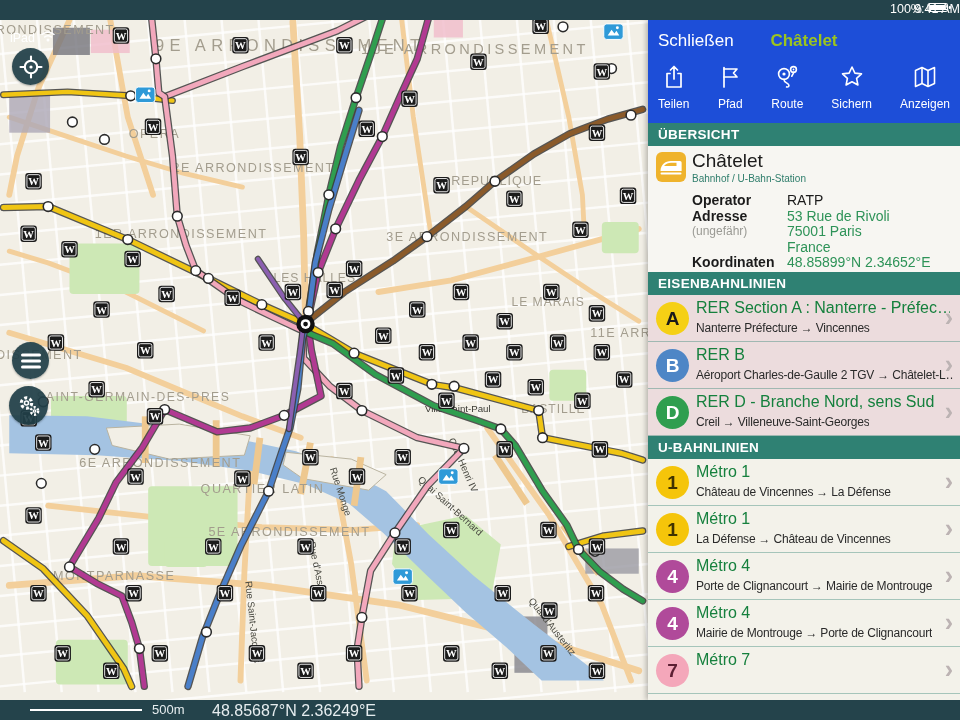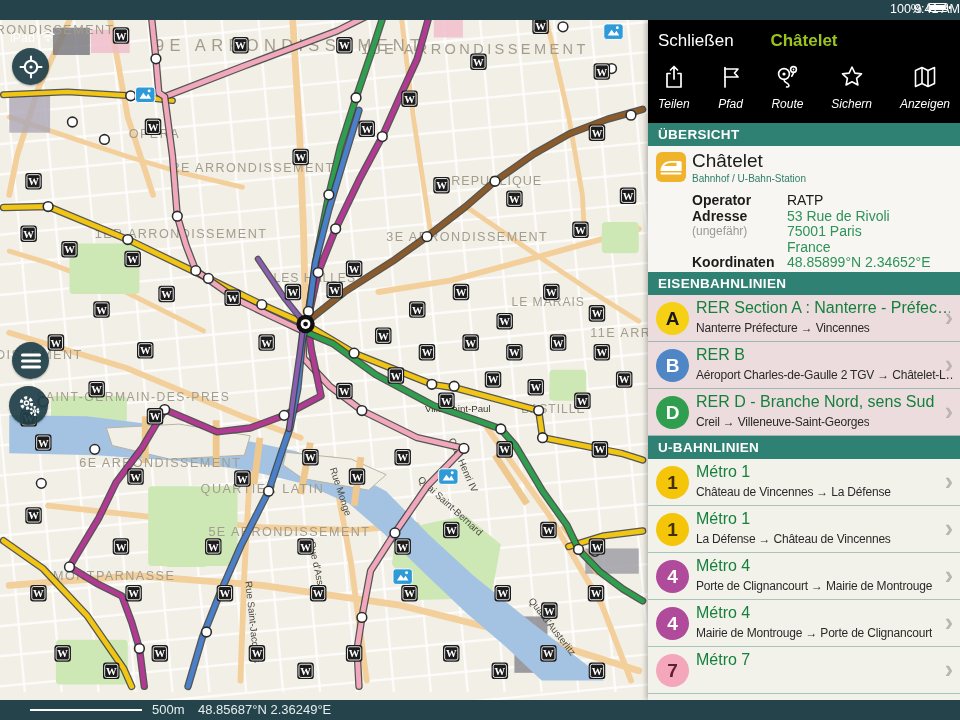--- a/index.html
+++ b/index.html
@@ -15,31 +15,31 @@
   
   .map-area{position:absolute;left:0;top:20px;width:648px;height:680px;background:#f2efe6;overflow:hidden;}
   .street{stroke:#fff;stroke-width:2.5;opacity:.78;}
   .map-btn{position:absolute;border-radius:50%;background:rgba(32,62,71,.93);
     display:flex;align-items:center;justify-content:center;z-index:30;
     box-shadow:0 1px 2px rgba(0,0,0,.3);}
   
   .bottom-bar{position:absolute;left:0;top:700px;width:960px;height:20px;background:#24434b;color:#e6edef;z-index:40;padding-left:8px;}
   .scale-line{position:absolute;left:30px;top:9px;width:112px;height:2px;background:#fff;}
   .scale-label{position:absolute;left:152px;top:2px;font-size:13px;}
-  .coords{position:absolute;left:198px;top:2px;font-size:13px;}
+  .coords{position:absolute;left:212px;top:2px;font-size:16px;}
   
   .panel{position:absolute;left:648px;top:20px;width:312px;height:680px;background:#f3f2ea;
     box-shadow:-2px 0 5px rgba(0,0,0,.25);z-index:35;overflow:hidden;}
-  .panel-header{position:absolute;left:0;top:0;width:312px;height:103px;background:#000000;color:#fff;}
+  .panel-header{position:absolute;left:0;top:0;width:312px;height:103px;background:#1d4ed8;color:#fff;}
   .close-btn{position:absolute;left:10px;top:11px;font-size:17px;color:#fff;cursor:pointer;}
   .panel-title{position:absolute;left:0;top:11px;width:100%;text-align:center;
     font-size:17px;font-weight:bold;color:#9cc41e;}
   .actions-row{position:absolute;left:0;top:44px;width:312px;height:56px;
     display:flex;justify-content:space-between;padding:0 10px;box-sizing:border-box;}
-  .action{display:flex;flex-direction:column;align-items:center;justify-content:flex-start;cursor:pointer;font-style:italic;}
+  .action{display:flex;flex-direction:column;align-items:center;justify-content:flex-start;cursor:pointer;}
   .action svg{width:26px;height:26px;}
   .action-label{font-size:12px;margin-top:3px;color:#fff;}
   .section-bar{position:absolute;left:0;width:312px;height:23px;background:#2f8173;color:#fff;
     font-size:13.5px;font-weight:bold;line-height:23px;padding-left:10px;box-sizing:border-box;letter-spacing:.3px;}
   .bar-uebersicht{top:103px;}
   .bar-rail{top:252px;}
   .bar-metro{top:416px;}
   
   .overview{position:absolute;left:0;top:126px;width:312px;height:126px;background:#f7f6f2;}
   .ov-icon{position:absolute;left:8px;top:6px;width:30px;height:30px;}

